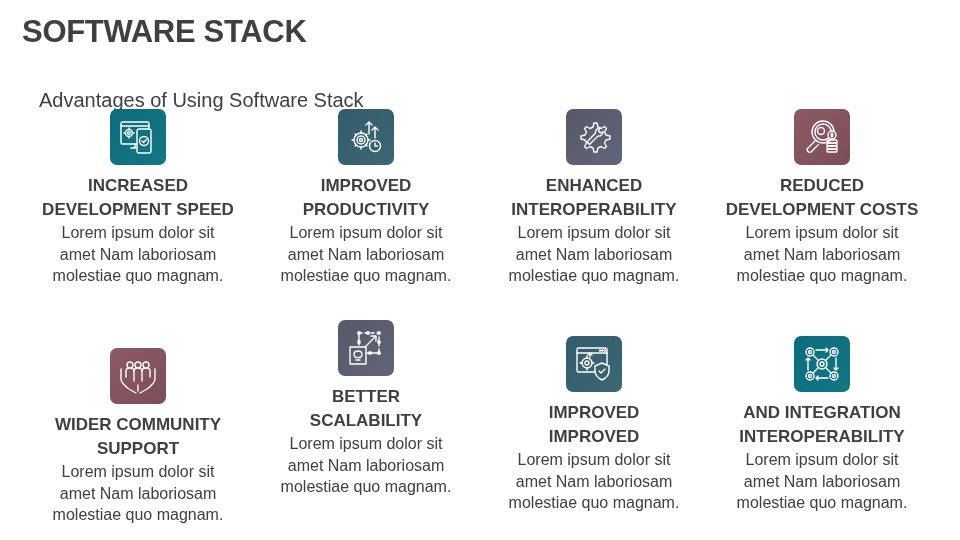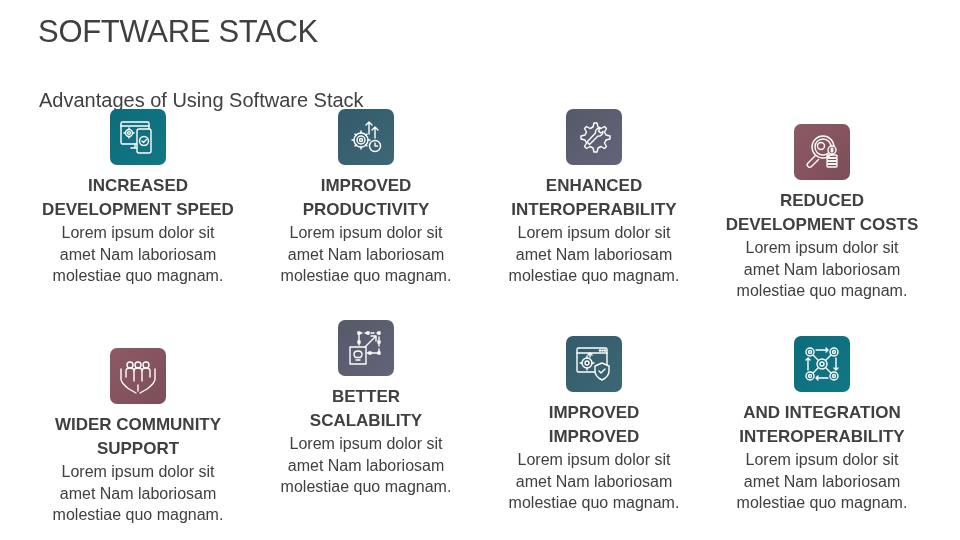--- a/index.html
+++ b/index.html
@@ -1,18 +1,18 @@
 <!DOCTYPE html>
 <html><head>
 <meta charset="utf-8">
 <style>
   * { box-sizing: border-box; margin: 0; padding: 0; }
   html, body { width: 960px; height: 540px; background: #ffffff; overflow: hidden; }
   body { font-family: "Liberation Sans", "DejaVu Sans", sans-serif; color: #404040; position: relative; }
-  .title { position: absolute; left: 38px; top: 14px; font-size: 31px; font-weight: normal; color: #404040; letter-spacing: -0.3px; }
+  .title { position: absolute; left: 22px; top: 14px; font-size: 31px; font-weight: bold; color: #404040; letter-spacing: -0.3px; }
   .subtitle { position: absolute; left: 39px; top: 61px; font-size: 20px; color: #404040; margin-top: 28px; }
   .card { position: absolute; width: 220px; text-align: center; }
   .icon-box { width: 56px; height: 56px; border-radius: 7px; margin: 0 auto; display: flex; align-items: center; justify-content: center; }
   .icon-box svg { width: 42px; height: 42px; }
   .card-title { margin-top: 9px; font-size: 17px; font-weight: bold; line-height: 24px; color: #404040; }
   .card-body { font-size: 16px; line-height: 21.5px; color: #404040; margin-top: 0px; }
 </style>
 </head>
 <body>
 
@@ -79,21 +79,21 @@
     <div>ENHANCED</div>
     <div>INTEROPERABILITY</div>
   </div>
   <div class="card-body">
     <div>Lorem ipsum dolor sit</div>
     <div>amet Nam laboriosam</div>
     <div>molestiae quo magnam.</div>
   </div>
 </div>
 
-<div class="card" style="left:712px; top:124px;">
+<div class="card" style="left:712px; top:109px;">
   <div class="icon-box" style="background:linear-gradient(135deg,#8d5a64,#7d4e58);">
     <svg viewBox="0 0 42 42" fill="none" stroke="#fff" stroke-width="1.4" stroke-linecap="round" stroke-linejoin="round">
       <circle cx="22" cy="16" r="11"></circle>
         <circle cx="22" cy="16" r="8"></circle>
       <circle cx="20" cy="15" r="3.5"></circle>
       <path d="M14 25l-7 7c-1 1-1 2.5 0 3.5s2.5 1 3.5 0l7-7"></path>
       <rect x="26" y="24" width="10" height="3" rx="1"></rect>
       <rect x="26" y="27" width="10" height="3" rx="1"></rect>
       <rect x="26" y="30" width="10" height="3" rx="1"></rect>
       <rect x="26" y="33" width="10" height="3" rx="1"></rect>

